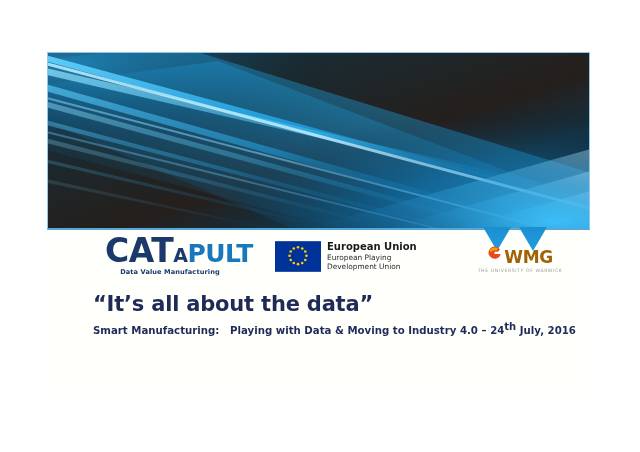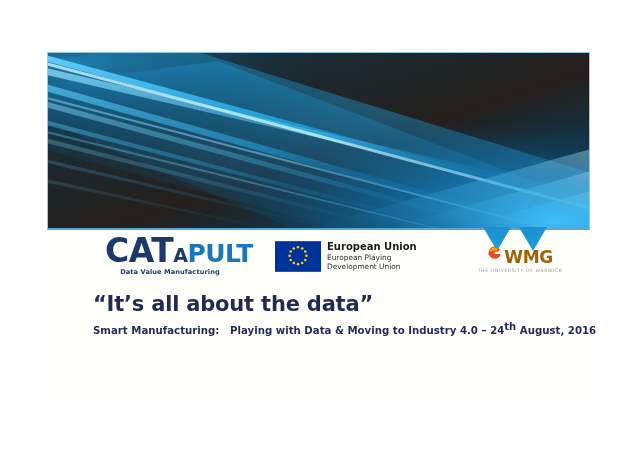--- a/index.html
+++ b/index.html
@@ -314,16 +314,16 @@
         </svg>
         <span class="wmg-word">WMG</span>
       </div>
       <div class="wmg-sub">THE UNIVERSITY OF WARWICK</div>
     </div>
 
   </div>
 
   <div class="title-block">
     <div class="slide-title">“It’s all about the data”</div>
-    <div class="slide-subtitle"><span>Smart Manufacturing:&nbsp;&nbsp; Playing with Data &amp; Moving to Industry 4.0 – 24</span><sup>th</sup><span> August, 2016</span></div>
+    <div class="slide-subtitle"><span>Smart Manufacturing:&nbsp;&nbsp; Playing with Data &amp; Moving to Industry 4.0 – 24</span><sup>th</sup><span> July, 2016</span></div>
   </div>
 
 </div>
 
 </body></html>

